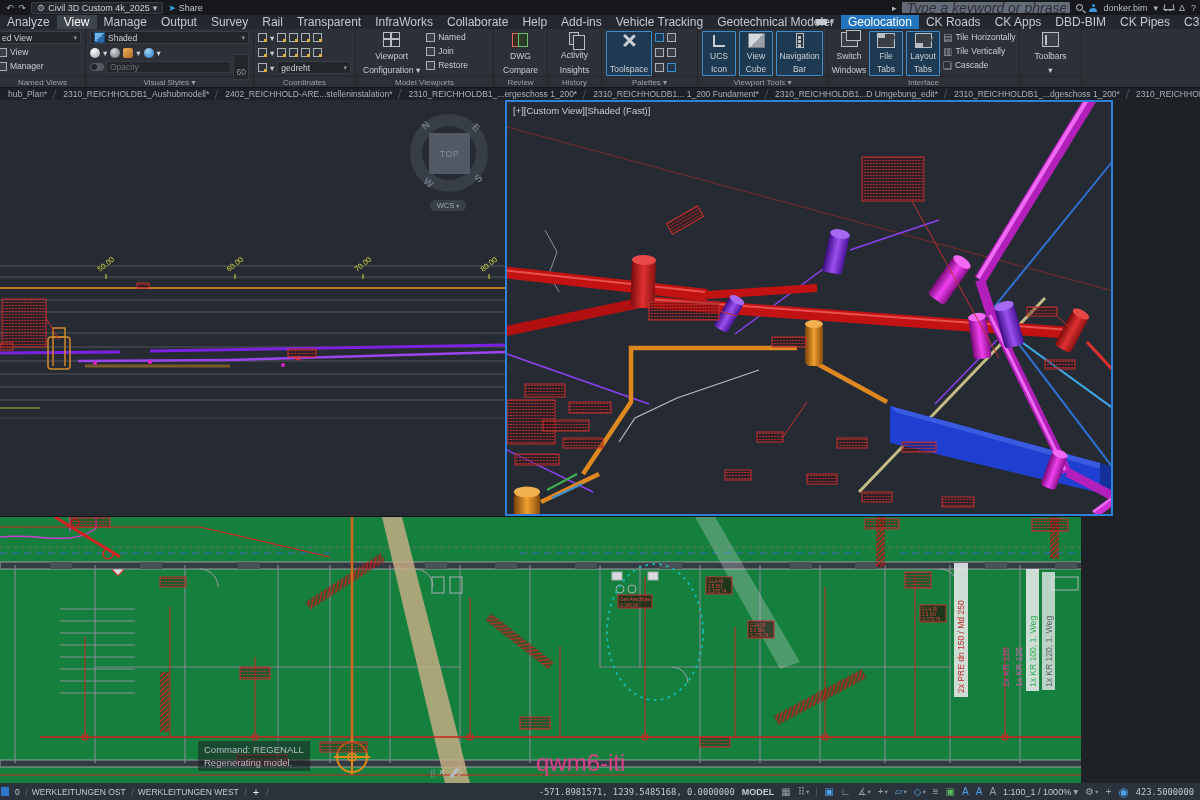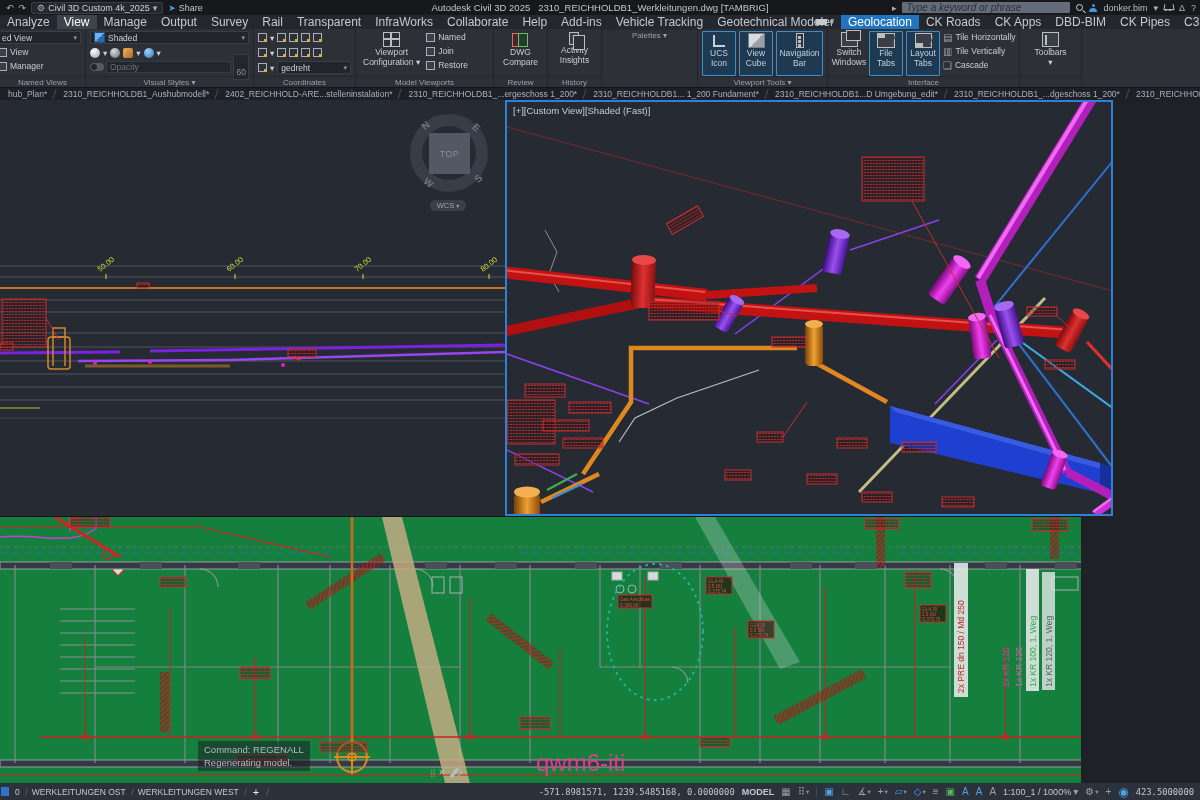--- a/index.html
+++ b/index.html
@@ -9,21 +9,21 @@
 
   
   #titlebar{position:absolute;top:0;left:0;right:0;height:15px;background:#16181c;display:flex;align-items:center;font-size:9px;color:#b9bec5;}
   #titlebar .qat{display:flex;align-items:center;gap:5px;padding-left:6px;}
   .tb-ic{font-size:9px;color:#aeb4bb;cursor:default;}
   .ws-pill{display:flex;align-items:center;gap:3px;background:#24272d;border:1px solid #3a3e45;padding:0 5px;height:12px;border-radius:2px;color:#cfd3d8;}
   .share{display:flex;align-items:center;gap:3px;color:#c3c8ce;}
   .share .pl{color:#38a3e8;}
   #title-center{position:absolute;left:0;right:0;text-align:center;color:#c3c8ce;font-size:9.5px;pointer-events:none;}
   #tb-right{margin-left:auto;display:flex;align-items:center;gap:6px;padding-right:4px;z-index:2;}
-  #tb-search{width:168px;height:11px;background:#636c78;border:none;border-radius:1px;font-style:italic;font-size:10px;color:#23272c;padding:0 4px;font-family:"Liberation Sans",sans-serif;}
+  #tb-search{width:168px;height:11px;background:#636c78;border:none;border-radius:1px;font-style:italic;font-size:14px;color:#23272c;padding:0 4px;font-family:"Liberation Sans",sans-serif;}
   #tb-search::placeholder{color:#2b3036;}
   .mag{position:relative;width:7px;height:7px;border:1.4px solid #cfd4da;border-radius:50%;display:inline-block;}
   .mag::after{content:"";position:absolute;left:5px;top:6px;width:4px;height:1.4px;background:#cfd4da;transform:rotate(40deg);}
   .person{width:8px;height:8px;position:relative;display:inline-block;}
   .person::before{content:"";position:absolute;left:2.2px;top:0;width:3.6px;height:3.6px;border-radius:50%;background:#3d9ae0;}
   .person::after{content:"";position:absolute;left:0;top:4px;width:8px;height:4px;border-radius:4px 4px 0 0;background:#3d9ae0;}
   .cart{width:9px;height:7px;position:relative;display:inline-block;}
   .cart::before{content:"";position:absolute;left:0;top:0;width:8px;height:4.5px;border:1px solid #b9bec5;border-top:none;transform:perspective(8px) rotateX(14deg);}
   .cart::after{content:"";position:absolute;left:1px;top:5.4px;width:2px;height:2px;border-radius:50%;box-shadow:4px 0 0 #b9bec5;background:#b9bec5;}
 
@@ -37,21 +37,21 @@
 
   
   #ribbon{position:absolute;top:29px;left:0;right:0;height:59px;background:#2d3036;border-bottom:1px solid #14161a;display:flex;align-items:stretch;color:#c9ced4;font-size:8.5px;}
   .rpanel{position:relative;border-right:1px solid #222428;display:flex;flex-direction:column;}
   .rpanel .pbody{flex:1;display:flex;padding:2px 4px 0 4px;gap:3px;}
   .rpanel .plabel{height:11px;line-height:11px;text-align:center;color:#9aa0a8;font-size:8px;border-top:1px solid #26282d;white-space:nowrap;padding:0 6px;}
   .col{display:flex;flex-direction:column;justify-content:flex-start;gap:2px;}
   .rrow{display:flex;align-items:center;gap:3px;height:13px;}
   .dd{display:flex;align-items:center;gap:3px;background:#22252a;border:1px solid #3a3e45;border-radius:1px;height:13px;padding:0 3px;color:#ced2d7;}
   .dd .cv{margin-left:auto;color:#8d939b;font-size:7px;}
-  .bigbtn{display:flex;flex-direction:column;align-items:center;justify-content:flex-start;gap:1px;padding:1px 3px;min-width:34px;text-align:center;line-height:1.05;color:#c9ced4;}
+  .bigbtn{display:flex;flex-direction:column;align-items:center;justify-content:space-between;gap:1px;padding:1px 3px;min-width:34px;text-align:center;line-height:1.05;color:#c9ced4;}
   .bigbtn.tog{background:#1d3a52;border:1px solid #3e8ecb;border-radius:1px;}
   .ric{width:17px;height:15px;position:relative;display:inline-block;}
   .ric.vpcfg{border:1.5px solid #b9bec5;}
   .ric.vpcfg::before{content:"";position:absolute;left:6px;top:0;bottom:0;width:1.5px;background:#b9bec5;}
   .ric.vpcfg::after{content:"";position:absolute;left:0;top:5px;right:0;height:1.5px;background:#b9bec5;}
   .ric.doc2{border:1px solid #b9bec5;width:10px;height:13px;background:#3a3f46;}
   .ric.doc2::after{content:"";position:absolute;left:3px;top:2px;width:10px;height:13px;border:1px solid #b9bec5;background:#2d3036;}
   .ric.cmp::before{content:"";position:absolute;left:0;top:1px;width:8px;height:12px;border:1px solid #e46a5a;background:#402a28;}
   .ric.cmp::after{content:"";position:absolute;left:6px;top:1px;width:8px;height:12px;border:1px solid #69c06a;background:#283a2a;}
   .ric.tool::before{content:"";position:absolute;left:7px;top:0;width:2.5px;height:15px;background:#c9ced4;transform:rotate(45deg);}
@@ -143,24 +143,20 @@
       <span class="ws-pill">
         <span class="tb-ic">⚙</span>
         <span>Civil 3D Custom 4k_2025</span>
         <span class="tb-ic">▾</span>
       </span>
       <span class="share">
         <span class="pl">➤</span>
         <span>Share</span>
       </span>
     </div>
-    <div id="title-center">
-      <span>Autodesk Civil 3D 2025</span>&nbsp;&nbsp;
-      <span>2310_REICHHOLDB1_Werkleitungen.dwg [TAMBRIG]</span>
-    </div>
     <div id="tb-right">
       <span class="tb-ic">▸</span>
       <input id="tb-search" placeholder="Type a keyword or phrase" style="">
       <span class="mag"></span>
       <span class="person"></span>
       <span>donker.bim</span>
       <span class="tb-ic">▾</span>
       <span class="cart"></span>
       <span class="tb-ic">Δ</span>
       <span class="tb-ic">?</span>
@@ -319,20 +315,40 @@
               <span style="position:absolute;right:-7px;bottom:-2px;color:#e8c53a;font-size:9px;">ϟ</span>
             </span>
           <span>Activity</span>
           <span>Insights</span>
         </div>
       </div>
       <div class="plabel">History</div>
     </div>
 
     <div class="rpanel" style="width:96px;">
+      <div class="pbody">
+        <div class="bigbtn tog">
+          <span class="ric tool"></span>
+          <span>Toolspace</span>
+        </div>
+        <div class="col">
+          <div class="rrow">
+              <span class="sqic" style="background:#1d3a52;border-color:#3e8ecb;"></span>
+              <span class="sqic"></span>
+            </div>
+          <div class="rrow">
+              <span class="sqic"></span>
+              <span class="sqic"></span>
+            </div>
+          <div class="rrow">
+              <span class="sqic"></span>
+              <span class="sqic" style="background:#1d3a52;border-color:#3e8ecb;"></span>
+            </div>
+        </div>
+      </div>
       <div class="plabel"><span>Palettes</span> <span>▾</span></div>
     </div>
 
     <div class="rpanel" style="width:130px;">
       <div class="pbody">
         <div class="bigbtn tog">
           <span class="ric ucs"></span>
           <span>UCS</span>
           <span>Icon</span>
         </div>

